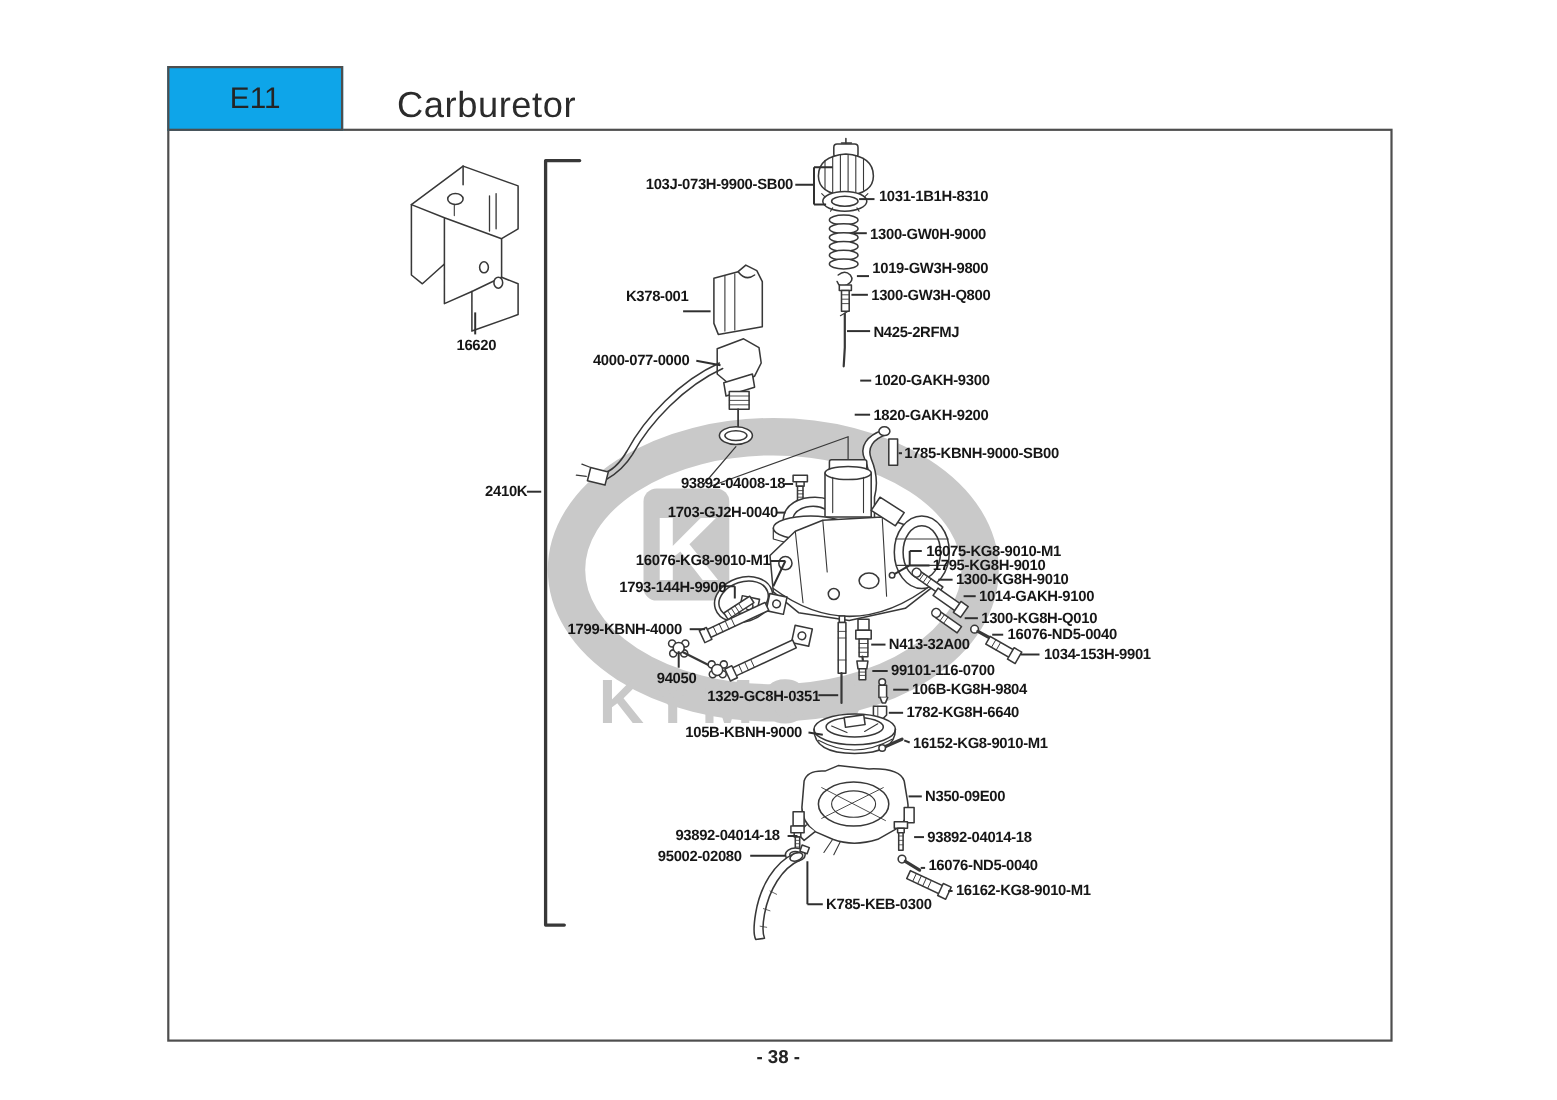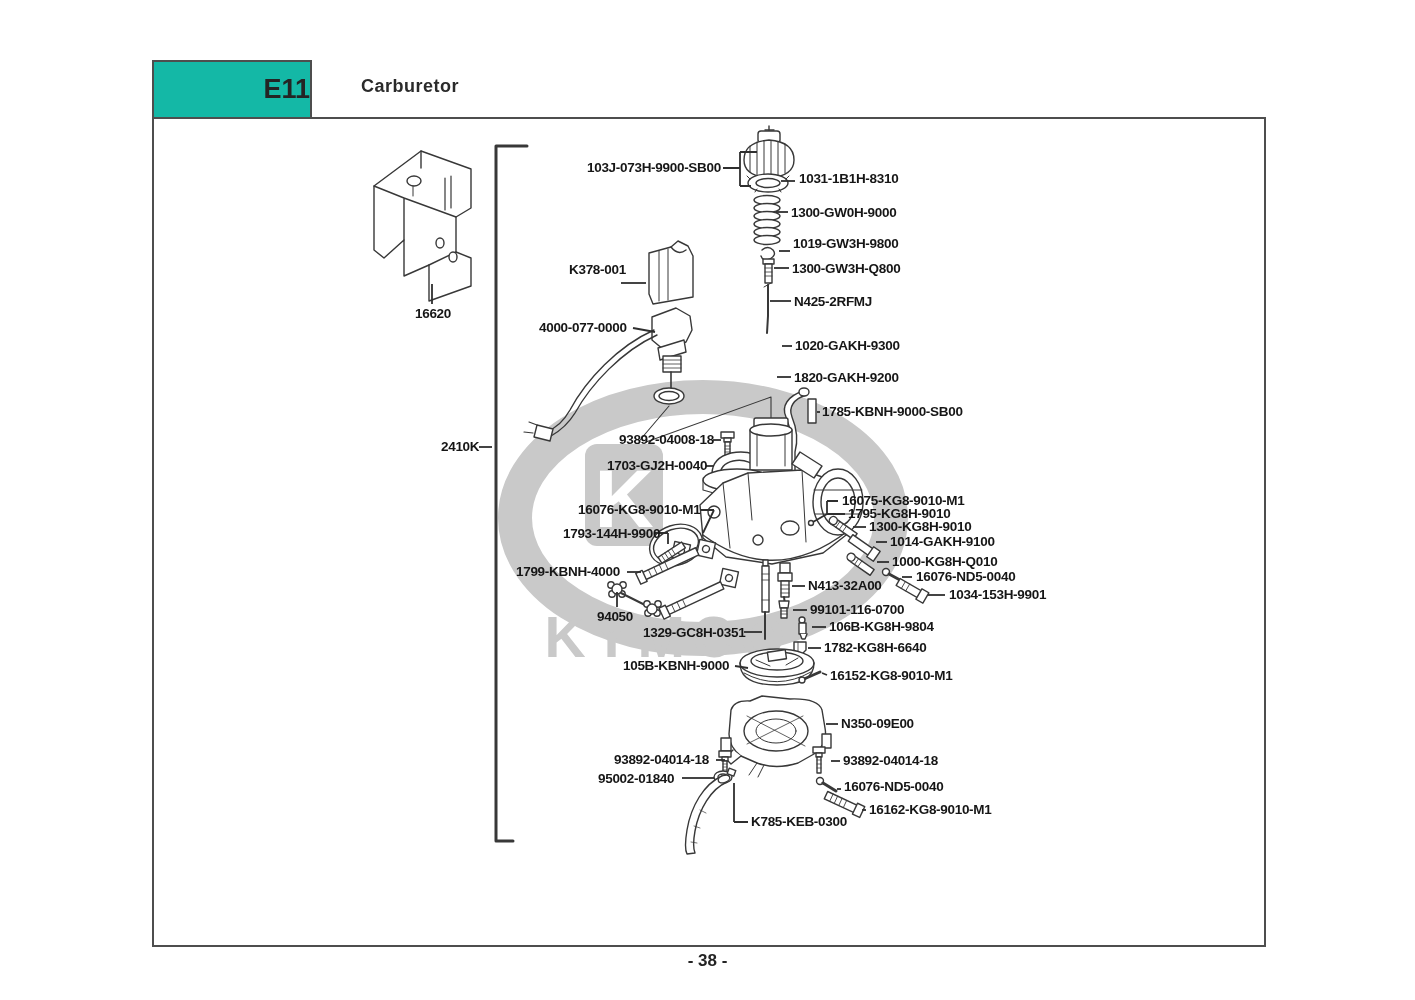--- a/index.html
+++ b/index.html
@@ -1,21 +1,21 @@
 <!DOCTYPE html>
 <html><head>
 <meta charset="utf-8">
 <style>
   html,body{margin:0;padding:0;background:#fff;}
   .page{position:relative;width:1415px;height:1000px;background:#fff;overflow:hidden;
         font-family:"Liberation Sans",sans-serif;}
   .code-box{position:absolute;left:152px;top:60px;width:156px;height:55px;border:2px solid #4e4e4e;
-        display:flex;align-items:center;justify-content:flex-end;font-size:27px;font-weight:bold;
-        color:#242424;background:#14b8a6;z-index:3;}
-  .title{position:absolute;left:361px;top:76px;font-size:18px;font-weight:bold;color:#2b2b2b;
+        display:flex;align-items:center;justify-content:center;font-size:27px;font-weight:normal;
+        color:#242424;background:#0ea5e9;z-index:3;}
+  .title{position:absolute;left:361px;top:76px;font-size:33px;font-weight:normal;color:#2b2b2b;
         z-index:3;letter-spacing:.5px;}
   .frame{position:absolute;left:152px;top:117px;width:1110px;height:826px;border:2px solid #4e4e4e;
         z-index:1;background:transparent;}
   svg.art{position:absolute;left:0;top:0;z-index:2;}
   .lbl{position:absolute;font-size:13.5px;font-weight:bold;color:#161616;white-space:nowrap;
         z-index:4;letter-spacing:-0.3px;line-height:14px;}
   .footer{position:absolute;left:0;top:951px;width:100%;text-align:center;font-size:17px;
         font-weight:bold;color:#242424;z-index:3;}
 </style>
 </head>
@@ -347,34 +347,34 @@
     <div class="lbl" style="left:619px;top:433px">93892-04008-18</div>
     <div class="lbl" style="left:607px;top:459px">1703-GJ2H-0040</div>
     <div class="lbl" style="left:578px;top:503px">16076-KG8-9010-M1</div>
     <div class="lbl" style="left:563px;top:527px">1793-144H-9900</div>
     <div class="lbl" style="left:516px;top:565px">1799-KBNH-4000</div>
     <div class="lbl" style="left:597px;top:610px">94050</div>
     <div class="lbl" style="left:842px;top:494px">16075-KG8-9010-M1</div>
     <div class="lbl" style="left:848px;top:507px">1795-KG8H-9010</div>
     <div class="lbl" style="left:869px;top:520px">1300-KG8H-9010</div>
     <div class="lbl" style="left:890px;top:535px">1014-GAKH-9100</div>
-    <div class="lbl" style="left:892px;top:555px">1000-KG8H-Q010</div>
+    <div class="lbl" style="left:892px;top:555px">1300-KG8H-Q010</div>
     <div class="lbl" style="left:916px;top:570px">16076-ND5-0040</div>
     <div class="lbl" style="left:949px;top:588px">1034-153H-9901</div>
     <div class="lbl" style="left:808px;top:579px">N413-32A00</div>
     <div class="lbl" style="left:810px;top:603px">99101-116-0700</div>
     <div class="lbl" style="left:643px;top:626px">1329-GC8H-0351</div>
     <div class="lbl" style="left:829px;top:620px">106B-KG8H-9804</div>
     <div class="lbl" style="left:824px;top:641px">1782-KG8H-6640</div>
     <div class="lbl" style="left:623px;top:659px">105B-KBNH-9000</div>
     <div class="lbl" style="left:830px;top:669px">16152-KG8-9010-M1</div>
     <div class="lbl" style="left:841px;top:717px">N350-09E00</div>
     <div class="lbl" style="left:614px;top:753px">93892-04014-18</div>
     <div class="lbl" style="left:843px;top:754px">93892-04014-18</div>
-    <div class="lbl" style="left:598px;top:772px">95002-01840</div>
+    <div class="lbl" style="left:598px;top:772px">95002-02080</div>
     <div class="lbl" style="left:844px;top:780px">16076-ND5-0040</div>
     <div class="lbl" style="left:869px;top:803px">16162-KG8-9010-M1</div>
     <div class="lbl" style="left:751px;top:815px">K785-KEB-0300</div>
     <div class="lbl" style="left:415px;top:307px">16620</div>
     <div class="lbl" style="left:441px;top:440px">2410K</div>
   </div>
 
   <div class="footer">- 38 -</div>
 </div>
 

